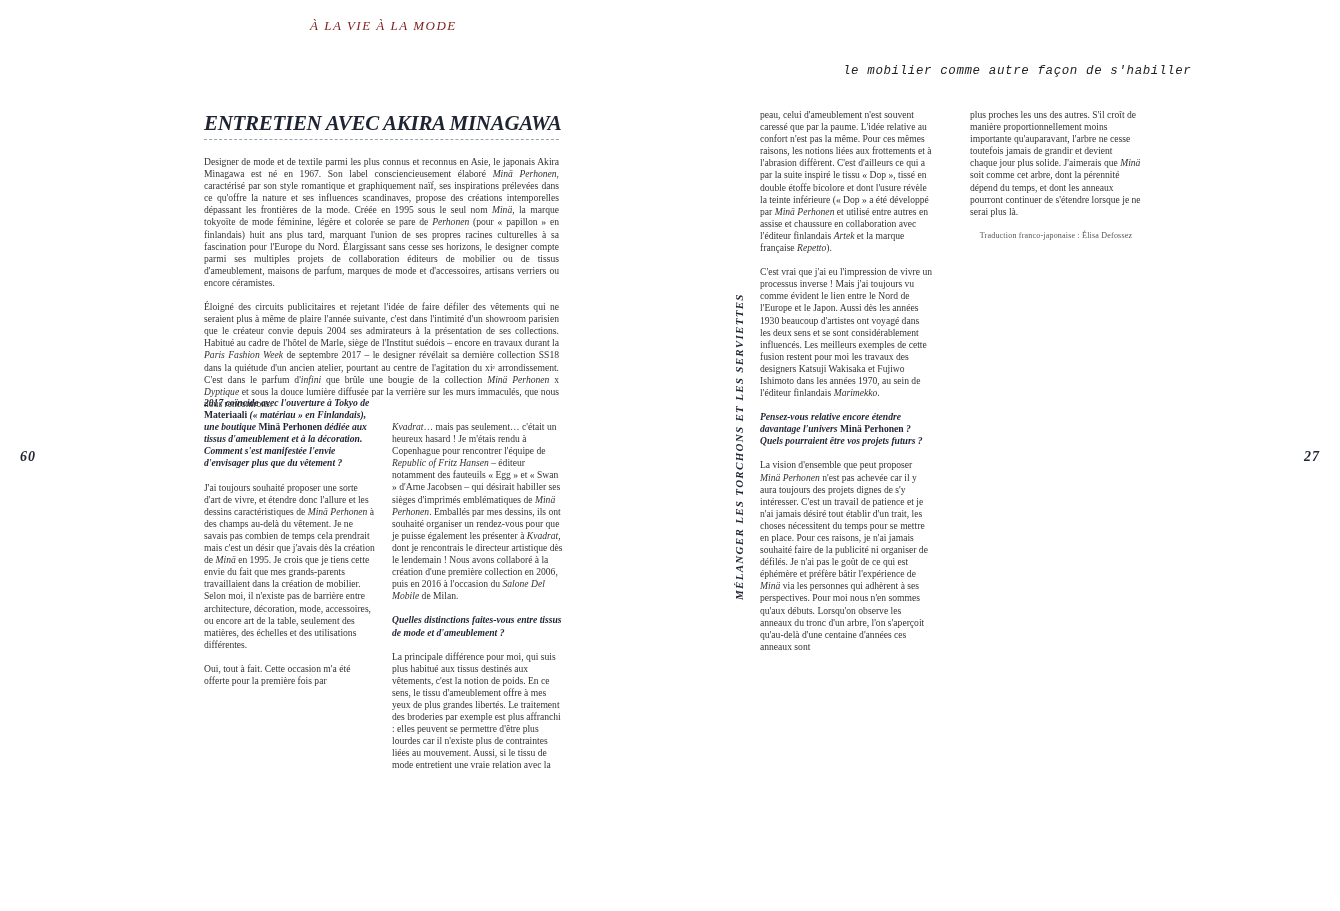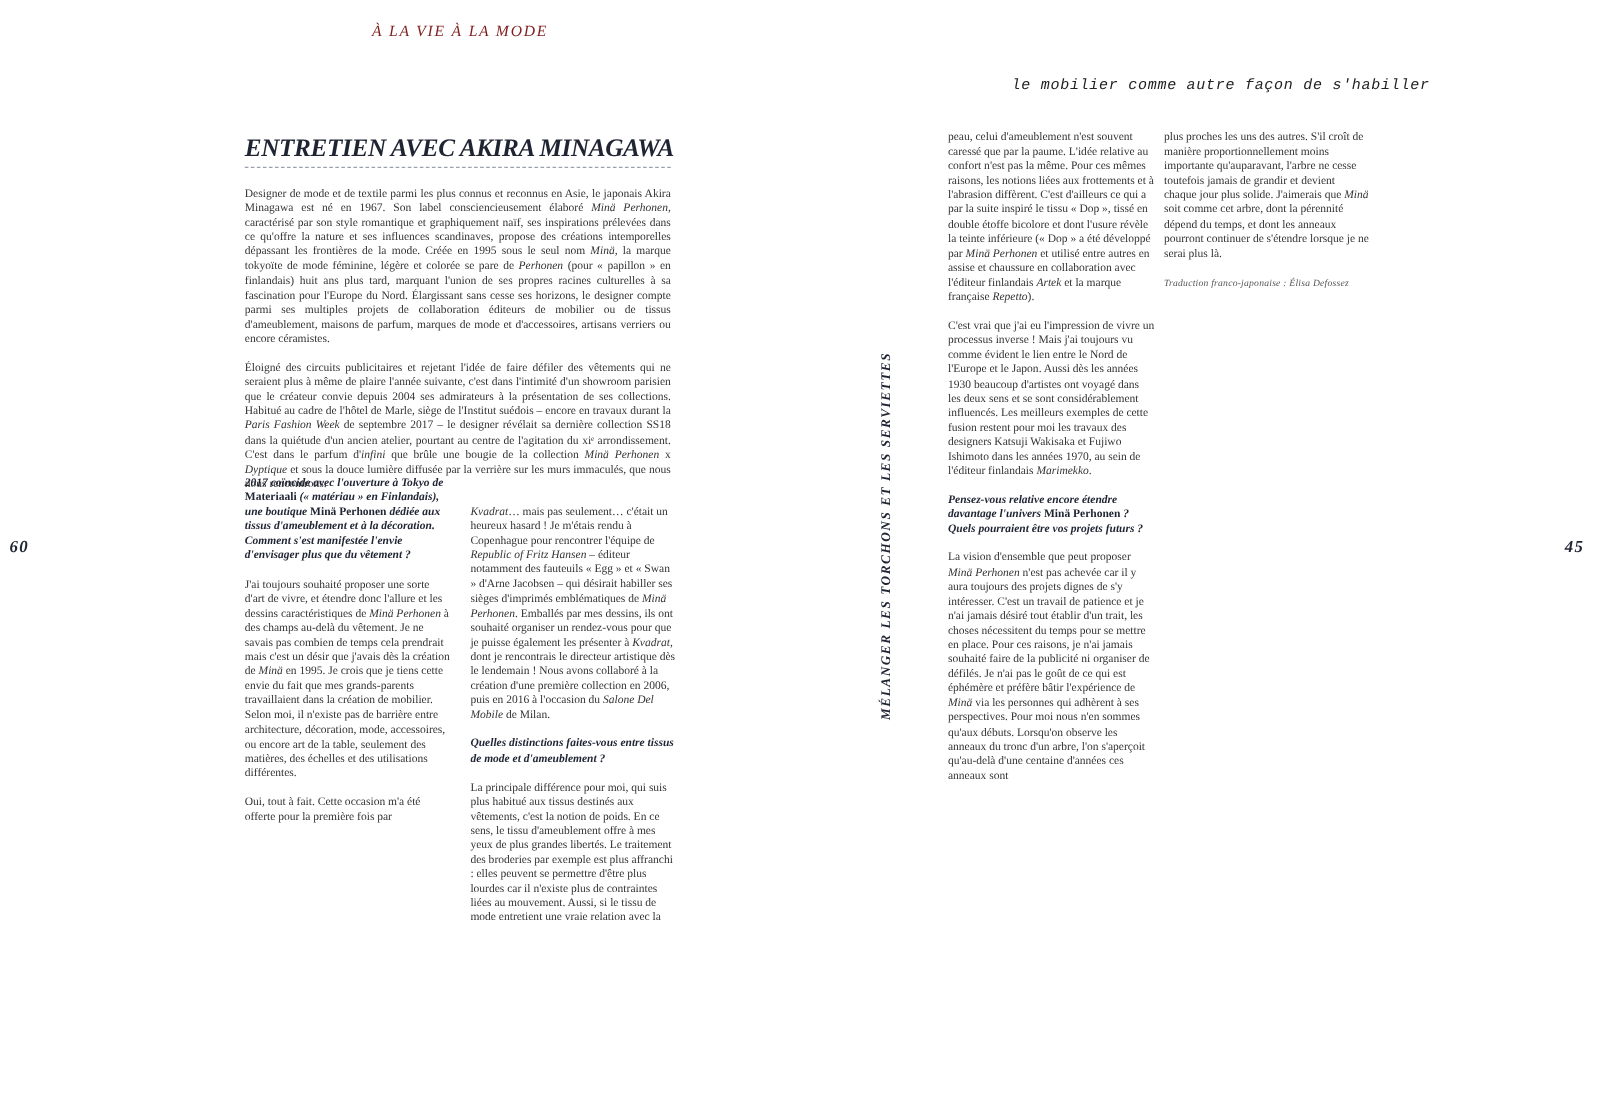--- a/index.html
+++ b/index.html
@@ -4,47 +4,47 @@
 <style>
   html, body { margin: 0; padding: 0; background: #ffffff; }
   body { width: 1340px; height: 911px; position: relative; overflow: hidden;
          font-family: "Liberation Serif", "DejaVu Serif", serif; color: #2a2a2a; }
   .abs { position: absolute; }
   .run-header-left { left: 310px; top: 18px; font-size: 13px; font-style: italic; font-weight: normal;
          letter-spacing: 1.5px; color: #7f1d1d; }
   .run-header-right { left: 843px; top: 20px; font-size: 12.5px; font-style: italic;
          font-family: Liberation Mono, monospace; letter-spacing: 0.6px; color: #222; margin-top: 44px; }
   .folio { top: 449px; font-size: 14px; font-style: italic; font-weight: bold; color: #1f2433; letter-spacing: 1px; }
-  .folio.left { left: 8px; }
+  .folio.left { left: 20px; }
   .folio.right { left: 1304px; }
   .title { left: 204px; top: 111px; width: 360px; font-size: 21px; font-style: italic; font-weight: bold;
            color: #1f2433; letter-spacing: -0.3px; white-space: nowrap; }
   .title-rule { left: 204px; top: 139px; width: 355px; border-top: 1px dashed #9aa0ad; }
   .col { font-size: 9.6px; line-height: 12.1px; color: #333; }
   .col p { margin: 0 0 12px 0; }
   .intro { left: 204px; top: 140px; width: 355px; text-align: justify; margin-top: 16px; }
   .c1 { left: 204px; top: 397px; width: 172px; }
   .c2 { left: 392px; top: 421px; width: 172px; }
-  .c3 { left: 790px; top: 109px; width: 172px; }
+  .c3 { left: 760px; top: 109px; width: 172px; }
   .c4 { left: 970px; top: 109px; width: 172px; }
   .q { font-style: italic; font-weight: bold; color: #1f2433; }
   .q .up { font-style: normal; }
-  .credit { font-size: 8px; font-style: italic; color: #555; letter-spacing: 0.2px; }
+  .credit { font-size: 8px; color: #555; letter-spacing: 0.2px; text-align: center; }
   .vertical { left: 733px; top: 600px; transform-origin: 0 0; transform: rotate(-90deg);
               font-size: 11px; font-style: italic; font-weight: bold; color: #1f2433; letter-spacing: 1.3px;
               white-space: nowrap; }
 </style>
 </head>
 <body>
 
 <div class="abs run-header-left">À LA VIE À LA MODE</div>
 <div class="abs run-header-right">le mobilier comme autre façon de s'habiller</div>
 
 <div class="abs folio left">60</div>
-<div class="abs folio right">45</div>
+<div class="abs folio right">27</div>
 
 <h1 class="abs title" style="margin:0">ENTRETIEN AVEC AKIRA MINAGAWA</h1>
 <div class="abs title-rule"></div>
 
 <div class="abs col intro">
     <p><span>Designer de mode et de textile parmi les plus connus et reconnus en Asie, le japonais Akira Minagawa est né en 1967. Son label consciencieusement élaboré </span><span style="font-style: italic;">Minä Perhonen</span><span>, caractérisé par son style romantique et graphiquement naïf, ses inspirations prélevées dans ce qu'offre la nature et ses influences scandinaves, propose des créations intemporelles dépassant les frontières de la mode. Créée en 1995 sous le seul nom </span><span style="font-style: italic;">Minä</span><span>, la marque tokyoïte de mode féminine, légère et colorée se pare de </span><span style="font-style: italic;">Perhonen</span><span> (pour « papillon » en finlandais) huit ans plus tard, marquant l'union de ses propres racines culturelles à sa fascination pour l'Europe du Nord. Élargissant sans cesse ses horizons, le designer compte parmi ses multiples projets de collaboration éditeurs de mobilier ou de tissus d'ameublement, maisons de parfum, marques de mode et d'accessoires, artisans verriers ou encore céramistes.</span></p>
     <p><span>Éloigné des circuits publicitaires et rejetant l'idée de faire défiler des vêtements qui ne seraient plus à même de plaire l'année suivante, c'est dans l'intimité d'un showroom parisien que le créateur convie depuis 2004 ses admirateurs à la présentation de ses collections. Habitué au cadre de l'hôtel de Marle, siège de l'Institut suédois – encore en travaux durant la </span><span style="font-style: italic;">Paris Fashion Week</span><span> de septembre 2017 – le designer révélait sa dernière collection SS18 dans la quiétude d'un ancien atelier, pourtant au centre de l'agitation du xiᵉ arrondissement. C'est dans le parfum d'</span><span style="font-style: italic;">infini</span><span> que brûle une bougie de la collection </span><span style="font-style: italic;">Minä Perhonen</span><span> x </span><span style="font-style: italic;">Dyptique</span><span> et sous la douce lumière diffusée par la verrière sur les murs immaculés, que nous nous rencontrons.</span></p>
   </div>
 
 <div class="abs col c1">

